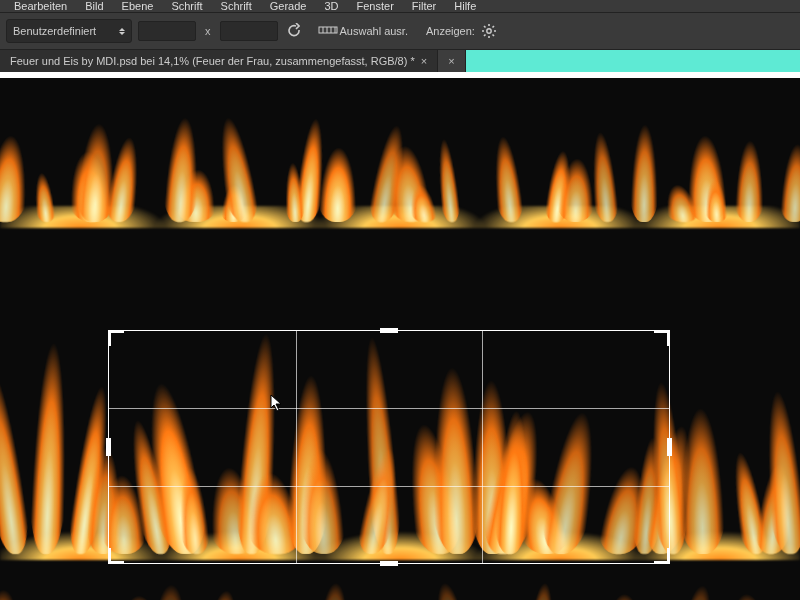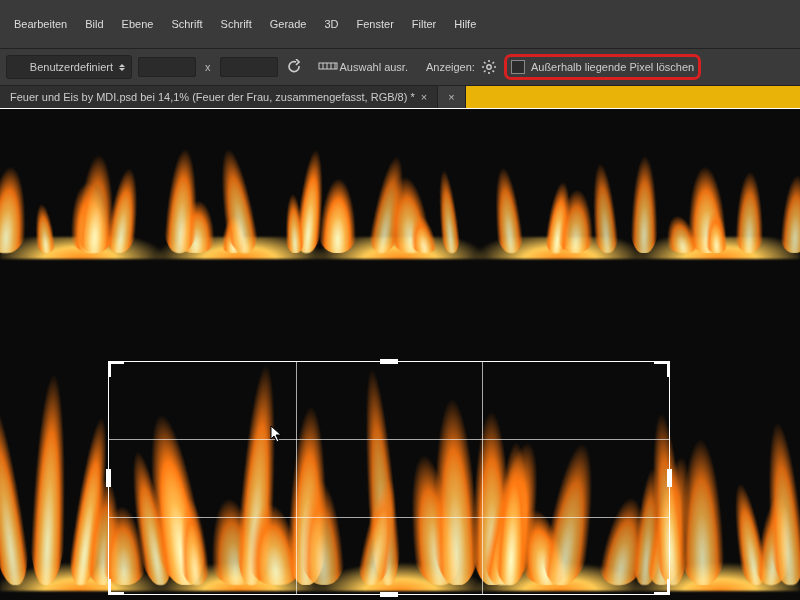--- a/index.html
+++ b/index.html
@@ -1,31 +1,31 @@
 <!DOCTYPE html>
 <html><head>
 <meta charset="utf-8">
 <style>
   html,body{margin:0;padding:0;width:800px;height:600px;background:#1a1a1a;font-family:Tahoma,Arial,sans-serif;font-size:11px;color:#ccc;overflow:hidden}
-  .menubar{display:flex;gap:18px;padding:18px 14px;background:#3a3a3a;border-bottom:1px solid #222}
+  .menubar{display:flex;gap:18px;padding:0 14px;background:#3a3a3a;border-bottom:1px solid #222}
   .menubar span{color:#ddd;cursor:default}
   .optbar{display:flex;align-items:center;gap:6px;padding:6px 6px;background:#3a3a3a;border-bottom:1px solid #222}
-  .sel{display:flex;align-items:center;justify-content:flex-end;background:#2b2b2b;border:1px solid #222;border-radius:3px;padding:2px 6px;height:18px;min-width:60px;color:#ccc}
+  .sel{display:flex;align-items:center;justify-content:space-between;background:#2b2b2b;border:1px solid #222;border-radius:3px;padding:2px 6px;height:18px;min-width:60px;color:#ccc}
   .tri2{display:flex;flex-direction:column;gap:1px;margin-left:6px}
   .tri2 i{width:0;height:0;border-left:3px solid transparent;border-right:3px solid transparent}
   .tri2 i.u{border-bottom:3px solid #ccc}
   .tri2 i.d{border-top:3px solid #ccc}
   .numfield{background:#2b2b2b;border:1px solid #222;border-radius:2px;width:56px;height:18px}
   .xsym{color:#bbb;padding:0 3px}
   .icon{width:16px;height:16px;display:inline-block;position:relative}
   .swap svg,.straight svg,.gear svg{display:block}
   .lbl{color:#ccc}
   .annot{outline:3px solid #d92020;border-radius:4px;padding:3px 4px;display:flex;align-items:center;gap:6px;margin-left:4px}
   .chk{width:12px;height:12px;border:1px solid #888;background:#2b2b2b}
-  .tabsbar{display:flex;align-items:flex-end;background:#eab308;height:22px;border-bottom:1px solid #ffffff}
+  .tabsbar{display:flex;align-items:flex-end;background:#5eead4;height:22px;border-bottom:6px solid #ffffff}
   .tab{display:flex;align-items:center;gap:6px;padding:0 10px;height:22px;color:#ccc;border-right:1px solid #222;cursor:default}
   .tab.inactive{background:#2f2f2f}
   .tab.active{background:#3d3d3d}
   .tab .x{color:#bbb}
   .canvasarea{position:relative;background:#0a0a0a;width:800px;height:532px}
   
   .fire{position:absolute;left:0;right:0;display:block}
   .fire .base{position:absolute;left:0;right:0;bottom:0;height:22px;background:
      radial-gradient(120px 40px at 10% 100%,#ff8c1a 0%,#ffcc55 30%,rgba(255,120,0,0) 72%),
      radial-gradient(120px 40px at 30% 100%,#ff8c1a 0%,#ffcc55 30%,rgba(255,120,0,0) 72%),
@@ -113,24 +113,20 @@
           <line x1="1" y1="8" x2="3" y2="8"></line>
           <line x1="13" y1="8" x2="15" y2="8"></line>
           <line x1="3" y1="3" x2="4.5" y2="4.5"></line>
           <line x1="11.5" y1="11.5" x2="13" y2="13"></line>
           <line x1="3" y1="13" x2="4.5" y2="11.5"></line>
           <line x1="11.5" y1="4.5" x2="13" y2="3"></line>
         </g>
       </svg>
   </span>
 
-  <div class="annot">
-    <span class="chk"></span>
-    <span class="lbl">Außerhalb liegende Pixel löschen</span>
-  </div>
 </div>
 
 <div class="tabsbar">
   <div class="tab inactive">
     <span>Feuer und Eis by MDI.psd bei 14,1% (Feuer der Frau, zusammengefasst, RGB/8) *</span>
     <span class="x">×</span>
   </div>
   <div class="tab active">
     <span class="x">×</span>
   </div>

